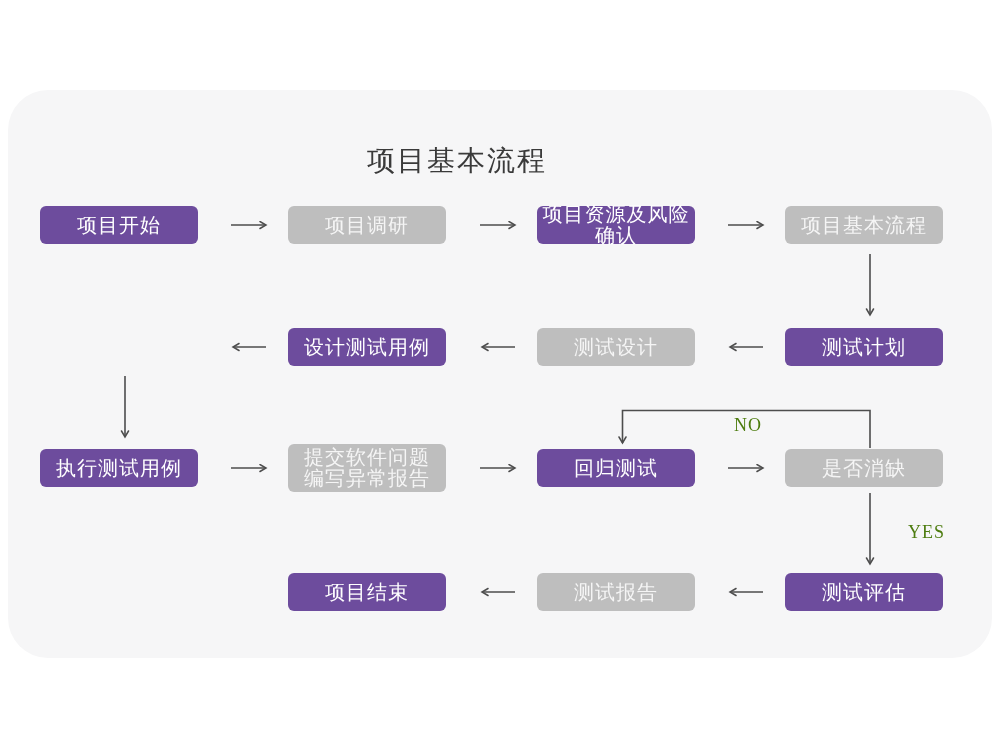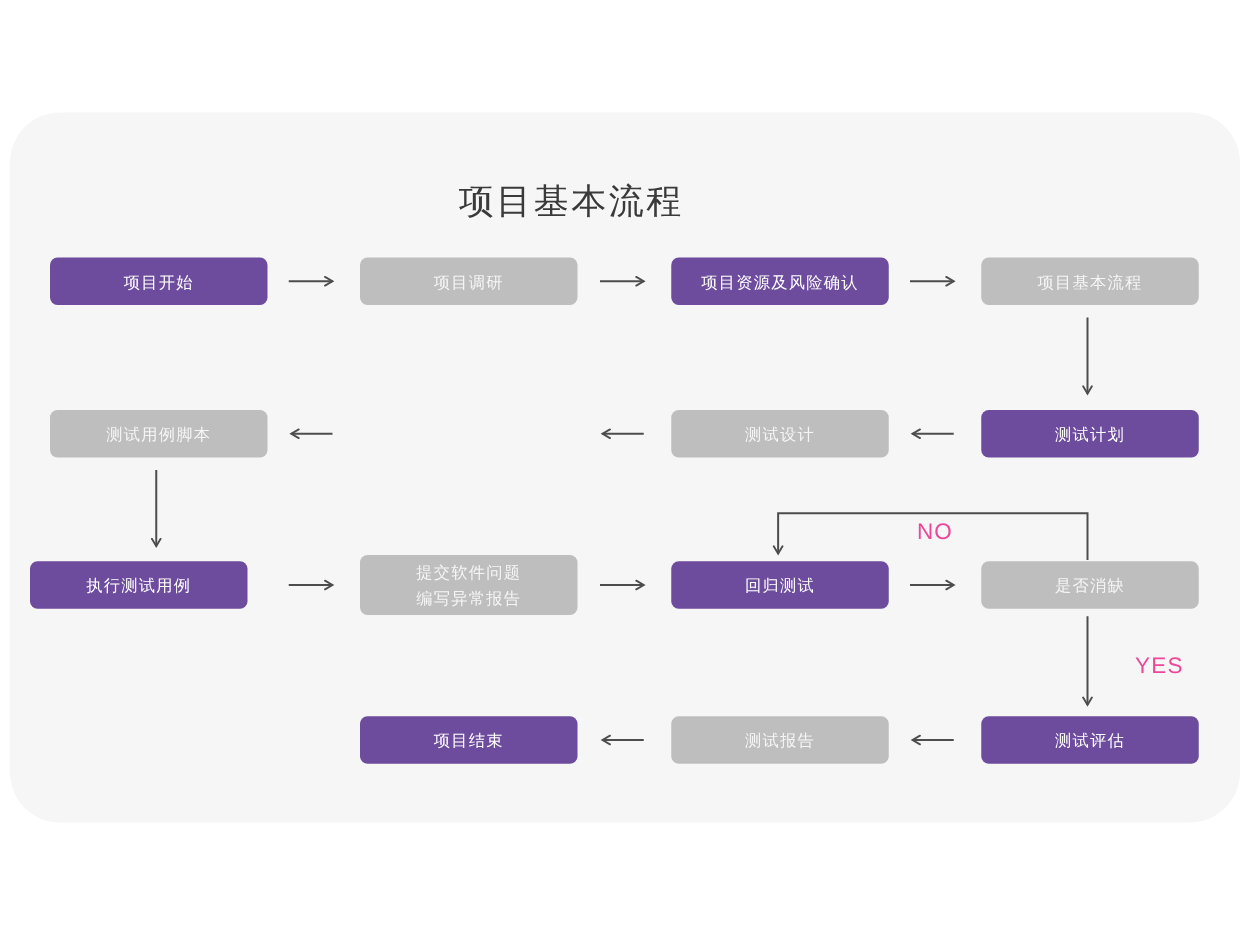--- a/index.html
+++ b/index.html
@@ -30,49 +30,50 @@
     top: 142px;
     width: 914px;
     text-align: center;
     font-size: 28px;
     font-weight: 500;
     color: #3a3a3a;
     letter-spacing: 2px;
   }
   .node {
     position: absolute;
-    width: 174px;
+    width: 158px;
     height: 38px;
     border-radius: 6px;
     display: flex;
     align-items: center;
     justify-content: center;
     text-align: center;
-    font-size: 13px;
+    font-size: 20px;
     letter-spacing: 1px;
     white-space: pre-line;
     line-height: 21px;
     box-sizing: border-box;
   }
   .node.purple {
     background: #6d4c9d;
     color: #ffffff;
   }
   .node.gray {
     background: #bebebe;
     color: rgba(255, 255, 255, 0.85);
   }
   .node.tall {
     height: 48px;
   }
   .branch-label {
     position: absolute;
     font-size: 18px;
-    color: #ec4899;
+    color: #4d7c0f;
     letter-spacing: 1px;
+    font-family: Liberation Serif, serif;
   }
   #no-label  { left: 728px; top: 415px; width: 40px; text-align: center; }
   #yes-label { left: 880px; top: 522px; margin-left: 28px; }
   svg.arrows {
     position: absolute;
     left: 0;
     top: 0;
     width: 1000px;
     height: 750px;
     pointer-events: none;
@@ -85,25 +86,25 @@
 
   <div class="card"></div>
 
   <div class="title">项目基本流程</div>
 
   <div class="node purple" style="left:40px;  top:206px">项目开始</div>
   <div class="node gray" style="left:288px; top:206px">项目调研</div>
   <div class="node purple" style="left:537px; top:206px">项目资源及风险确认</div>
   <div class="node gray" style="left:785px; top:206px">项目基本流程</div>
 
-  <div class="node gray" style="left:40px;  top:328px">测试用例脚本</div>
+  <div class="node purple" style="left:288px; top:328px">设计测试用例</div>
   <div class="node gray" style="left:537px; top:328px">测试设计</div>
   <div class="node purple" style="left:785px; top:328px">测试计划</div>
 
-  <div class="node purple" style="left:24px;  top:449px">执行测试用例</div>
+  <div class="node purple" style="left:40px;  top:449px">执行测试用例</div>
   <div class="node gray tall" style="left:288px; top:444px">提交软件问题
 编写异常报告</div>
   <div class="node purple" style="left:537px; top:449px">回归测试</div>
   <div class="node gray" style="left:785px; top:449px">是否消缺</div>
 
   <div class="node purple" style="left:288px; top:573px">项目结束</div>
   <div class="node gray" style="left:537px; top:573px">测试报告</div>
   <div class="node purple" style="left:785px; top:573px">测试评估</div>
 
   <div class="branch-label" id="no-label">NO</div>

